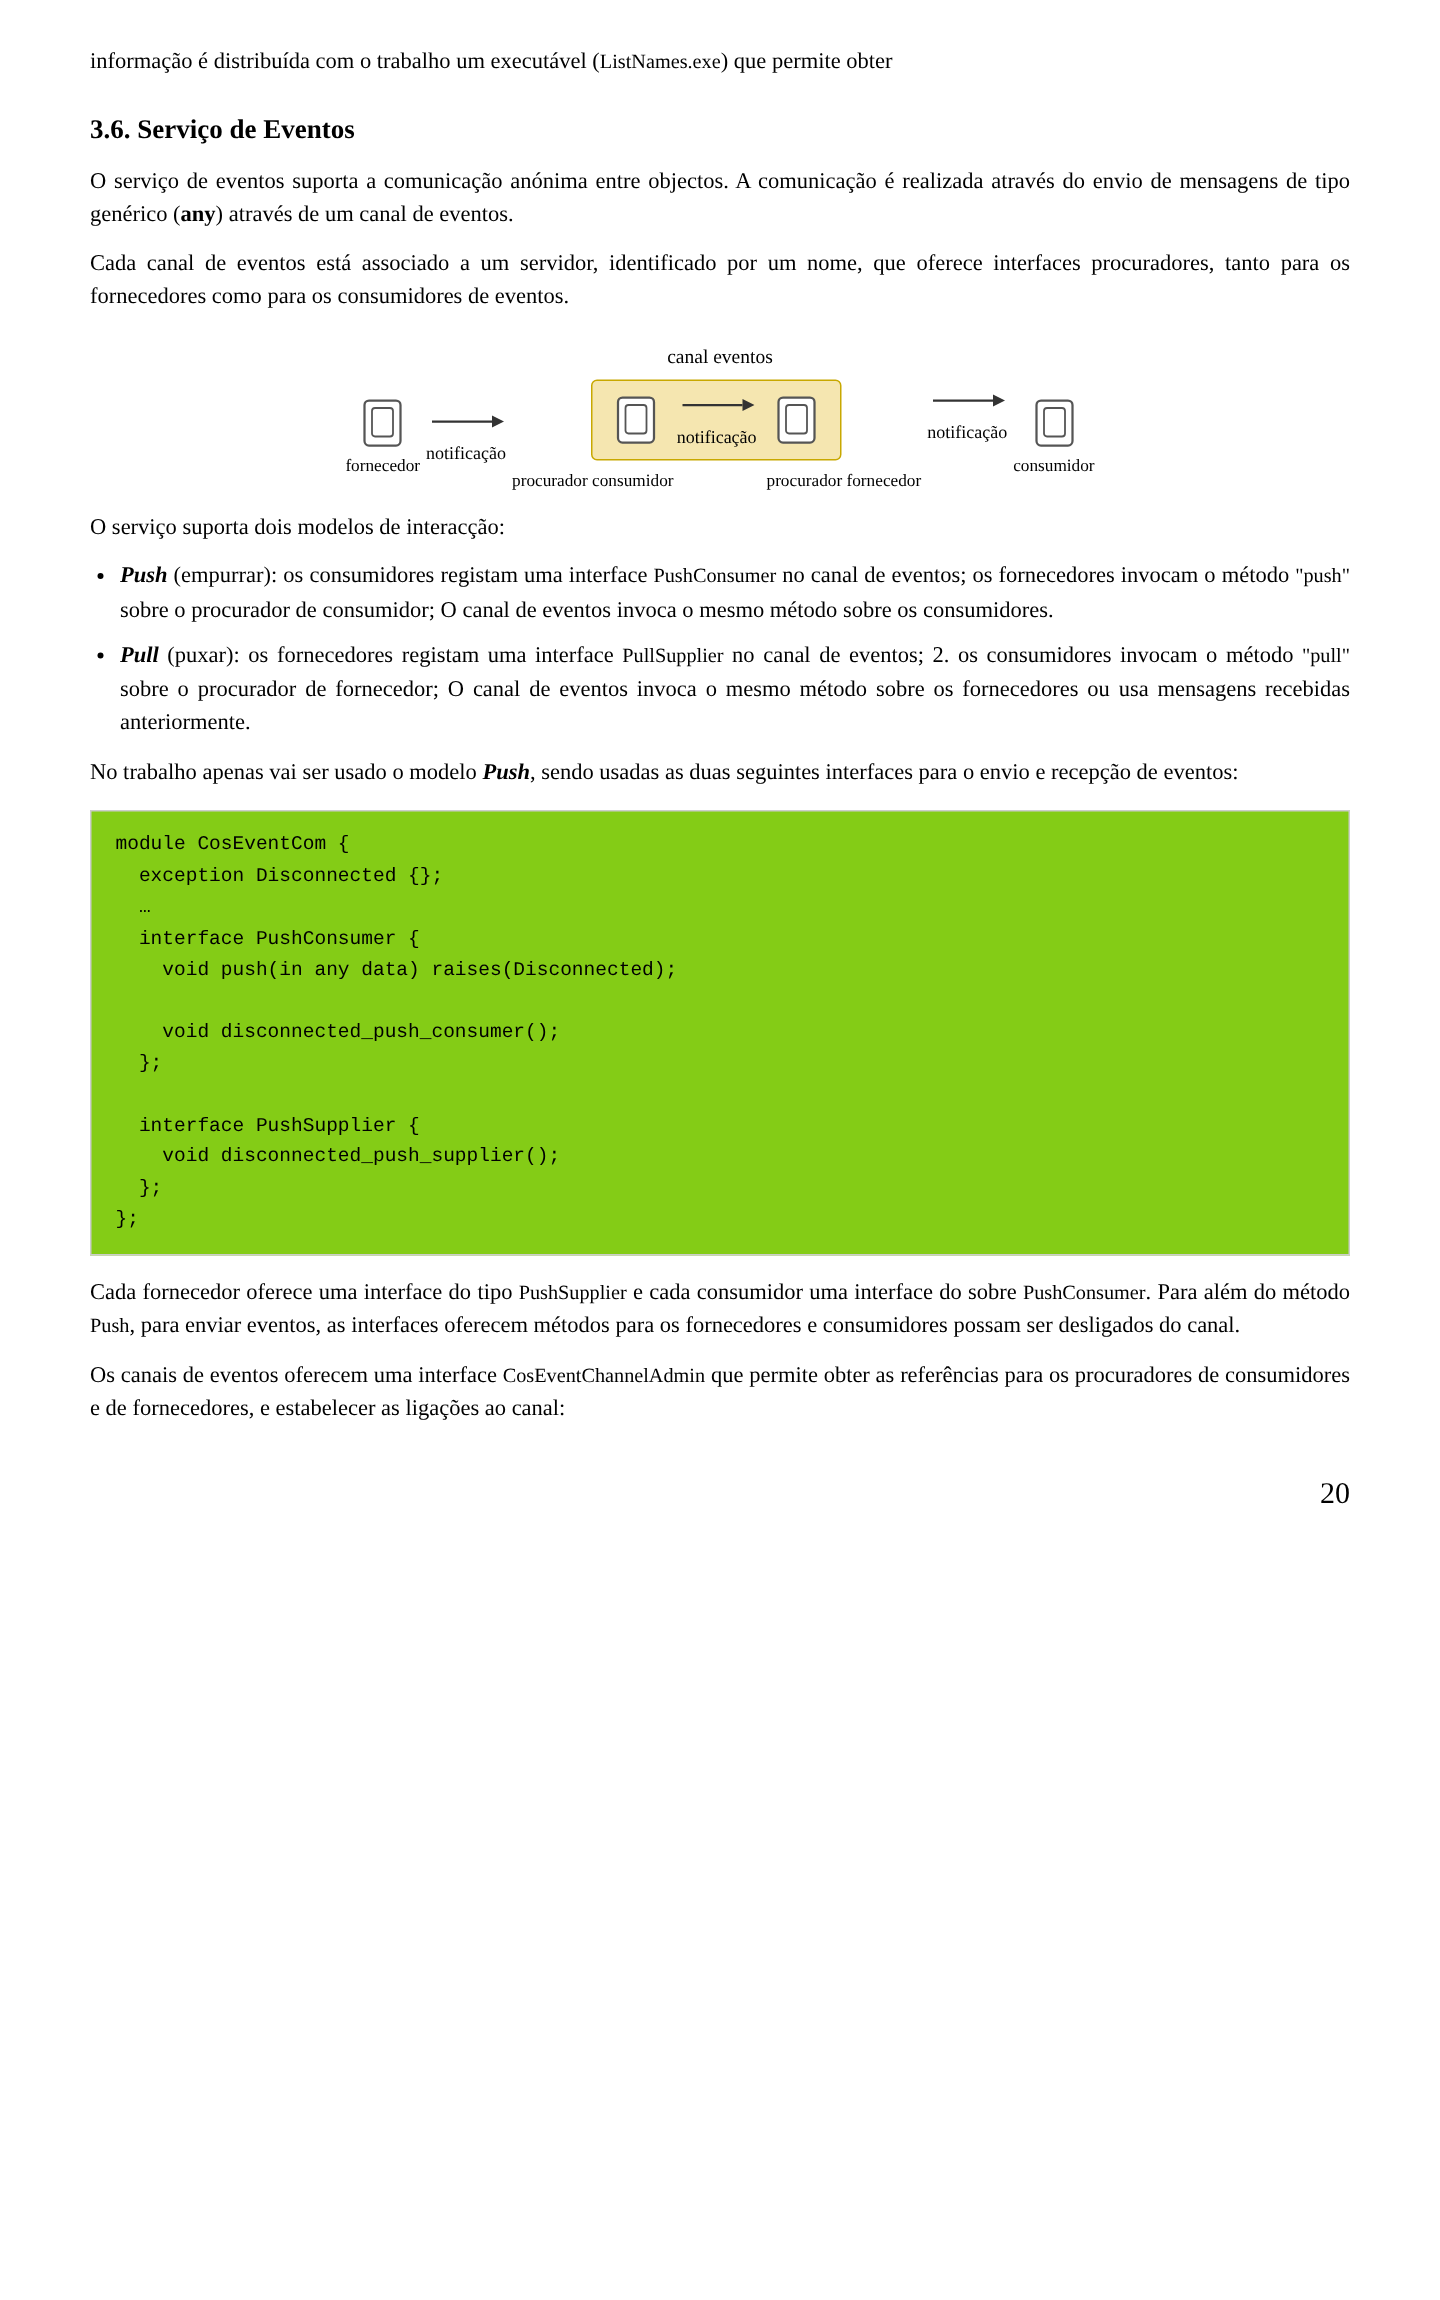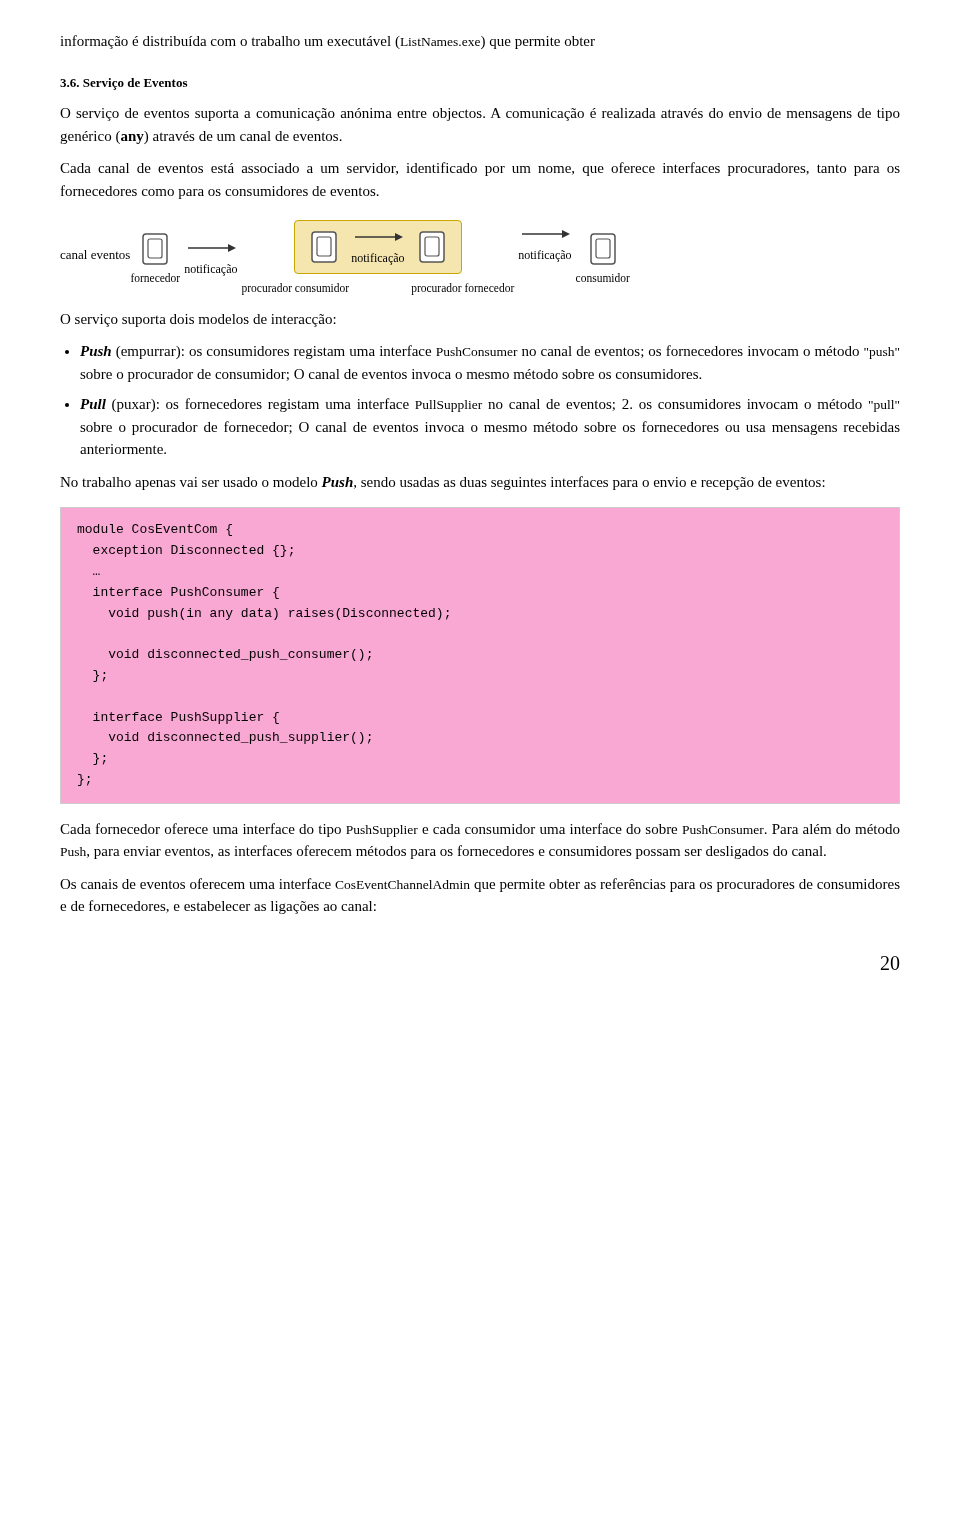--- a/index.html
+++ b/index.html
@@ -10,50 +10,50 @@
       background: #fff;
       width: 960px;
       padding: 30px 60px 40px 60px;
       line-height: 1.5;
     }
     .page-text {
       text-align: justify;
       margin-bottom: 10px;
     }
     .section-heading {
-      font-size: 13px;
+      font-size: 18px;
       font-weight: bold;
       margin-bottom: 10px;
       margin-top: 20px;
     }
     .bullet-list {
       margin-left: 20px;
       margin-bottom: 10px;
     }
     .bullet-list li {
       margin-bottom: 8px;
       text-align: justify;
     }
     code, .mono {
       font-family: Liberation Serif, serif;
       font-size: 13.5px;
     }
     .code-block {
       border: 1px solid #ccc;
-      background: #f9a8d4;
+      background: #84cc16;
       padding: 12px 16px;
       margin: 14px 0;
       font-family: "Courier New", Courier, monospace;
       font-size: 13px;
       line-height: 1.6;
       white-space: pre;
     }
     .diagram-container {
       display: flex;
-      flex-direction: row;
+      flex-direction: column;
       align-items: center;
       margin: 18px 0 12px 0;
       position: relative;
     }
     .canal-label {
       font-size: 13px;
       margin-bottom: 6px;
     }
     .diagram-row {
       display: flex;

